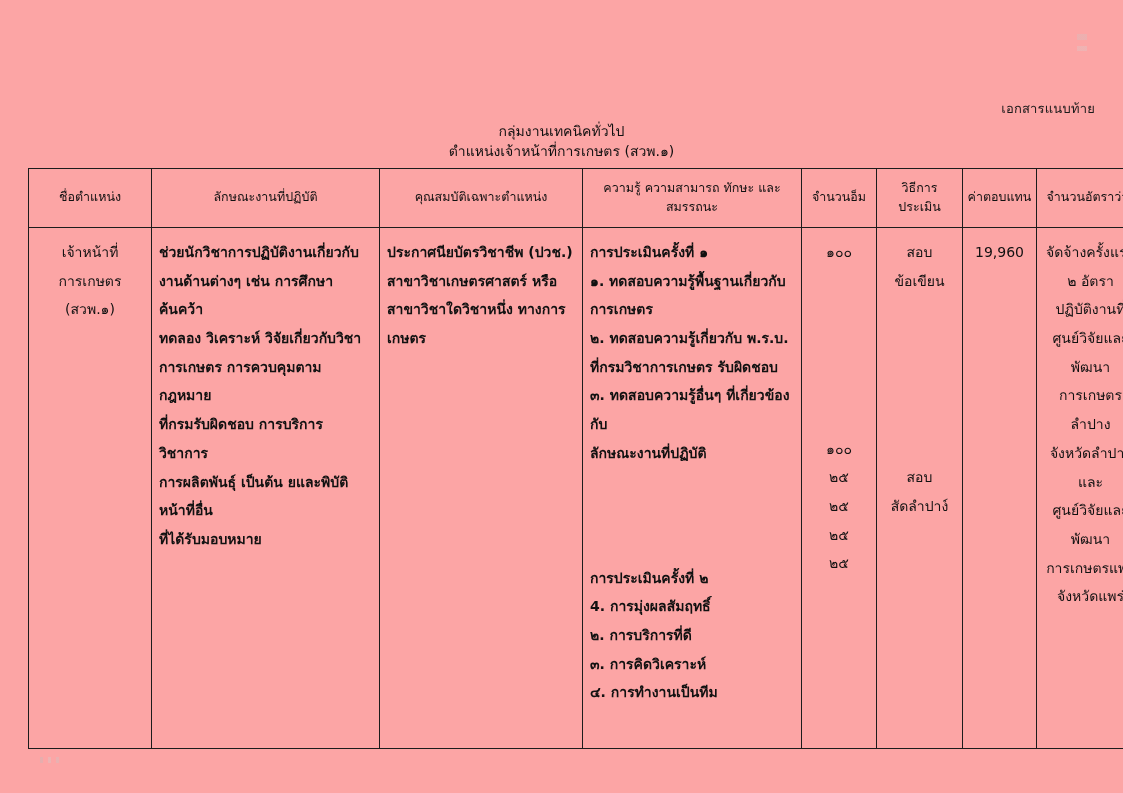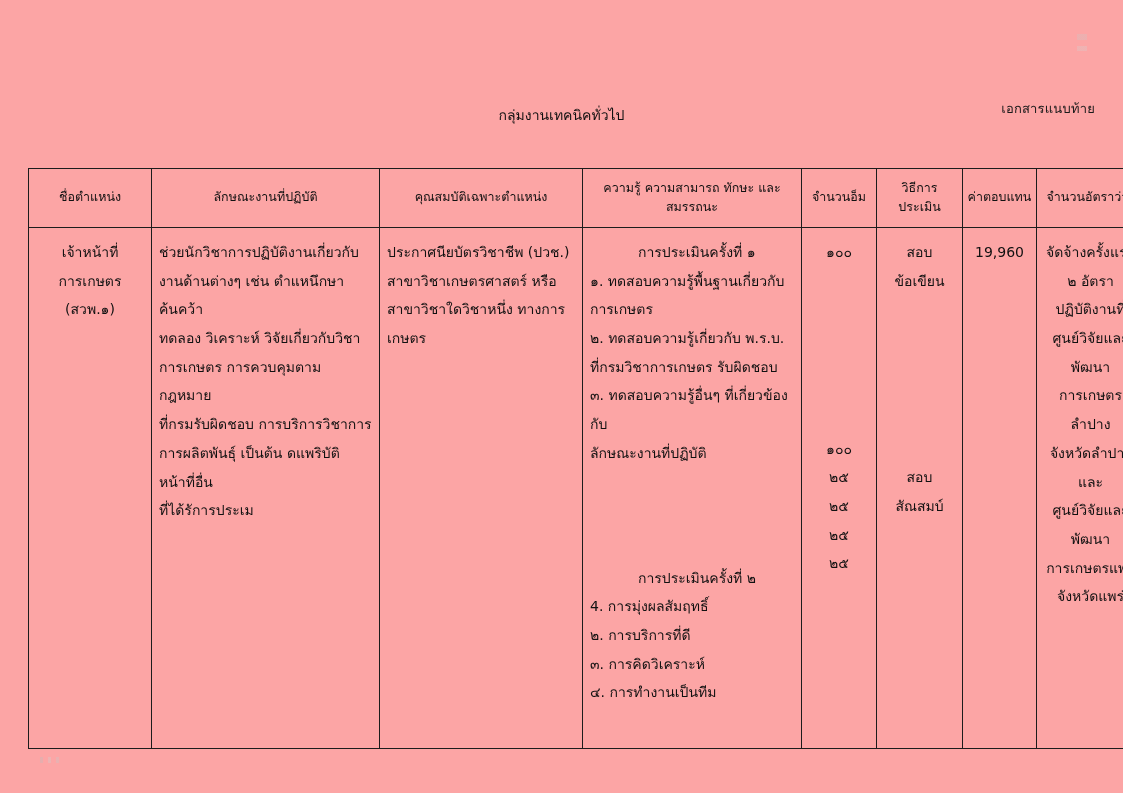--- a/index.html
+++ b/index.html
@@ -25,21 +25,21 @@
     position: absolute;
     top: 98px;
     right: 28px;
     font-size: 13px;
     color: #1a1a1a;
     letter-spacing: 0.2px;
   }
   
   .doc-heading {
     position: absolute;
-    top: 104px;
+    top: 120px;
     left: 0;
     width: 100%;
     text-align: center;
     font-size: 14px;
     color: #101010;
   }
   .doc-subheading {
     position: absolute;
     top: 140px;
     left: 0;
@@ -81,28 +81,28 @@
   .col-7 { width: 74px; }
   .col-8 { width: 108px; }
 
   td.body-cell {
     height: 520px;
     font-size: 14px;
     line-height: 2.05;
   }
   .cell-pad {
     padding: 10px 7px 6px 7px;
+    font-weight: bold;
   }
   .cell-pad-center {
     padding: 10px 4px 6px 4px;
     text-align: center;
   }
   .block-title {
     margin-bottom: 0;
-    margin-left: 48px;
   }
   .spacer-lg {
     height: 96px;
   }
   .score-list div,
   .method-list div {
     line-height: 2.05;
   }
   .score-gap-1 { height: 168px; }
   .score-gap-2 { height: 168px; }
@@ -127,20 +127,21 @@
   }
 </style>
 </head>
 <body>
 
 <div class="page">
 
   <div class="doc-annotation">เอกสารแนบท้าย</div>
 
   <div class="doc-heading">กลุ่มงานเทคนิคทั่วไป</div>
+  <div class="doc-subheading">ตำแหน่งเจ้าหน้าที่การเกษตร  (สวพ.๑)</div>
 
   <table class="main-table">
     <colgroup>
       <col class="col-1">
         <col class="col-2">
         <col class="col-3">
         <col class="col-4">
       <col class="col-5">
         <col class="col-6">
         <col class="col-7">
@@ -165,26 +166,26 @@
           <div class="cell-pad-center">
             <div>เจ้าหน้าที่</div>
             <div>การเกษตร</div>
             <div>(สวพ.๑)</div>
           </div>
         </td>
 
         <td class="body-cell">
           <div class="cell-pad">
             <div>ช่วยนักวิชาการปฏิบัติงานเกี่ยวกับ</div>
-            <div>งานด้านต่างๆ เช่น ตำแหนึกษา ค้นคว้า</div>
+            <div>งานด้านต่างๆ เช่น การศึกษา ค้นคว้า</div>
             <div>ทดลอง วิเคราะห์ วิจัยเกี่ยวกับวิชา</div>
             <div>การเกษตร การควบคุมตามกฎหมาย</div>
             <div>ที่กรมรับผิดชอบ การบริการวิชาการ</div>
-            <div>การผลิตพันธุ์ เป็นต้น ดแพริบัติหน้าที่อื่น</div>
-            <div>ที่ได้รัการประเม</div>
+            <div>การผลิตพันธุ์ เป็นต้น ยและพิบัติหน้าที่อื่น</div>
+            <div>ที่ได้รับมอบหมาย</div>
           </div>
         </td>
 
         <td class="body-cell">
           <div class="cell-pad">
             <div>ประกาศนียบัตรวิชาชีพ (ปวช.)</div>
             <div>สาขาวิชาเกษตรศาสตร์ หรือ</div>
             <div>สาขาวิชาใดวิชาหนึ่ง ทางการเกษตร</div>
           </div>
         </td>
@@ -217,21 +218,21 @@
             <div>๒๕</div>
           </div>
         </td>
 
         <td class="body-cell">
           <div class="cell-pad-center method-list">
             <div>สอบ</div>
             <div>ข้อเขียน</div>
             <div class="score-gap-2"></div>
             <div>สอบ</div>
-            <div>สัณสมบ์</div>
+            <div>สัดลำปาง์</div>
           </div>
         </td>
 
         <td class="body-cell">
           <div class="cell-pad-center">
             <div>19,960</div>
           </div>
         </td>
 
         <td class="body-cell">

